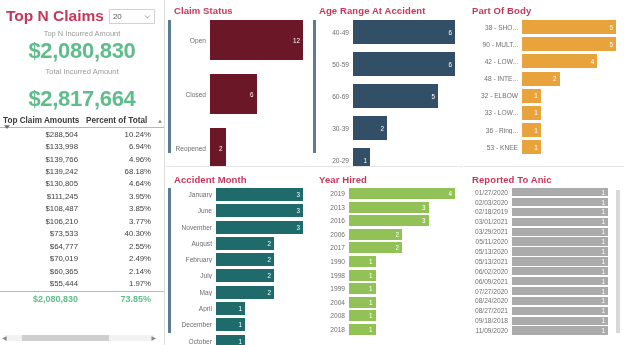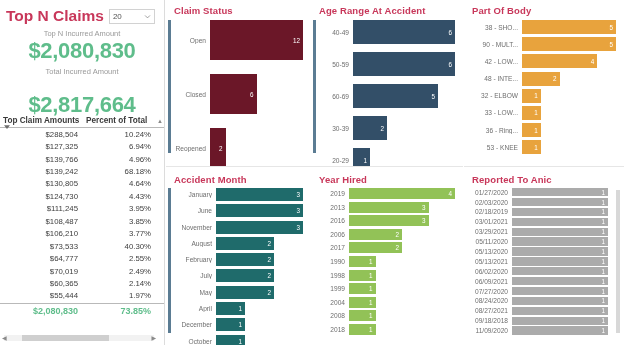--- a/index.html
+++ b/index.html
@@ -26,21 +26,21 @@
   .topn-select {
     margin-left: 5px; width: 46px; height: 15px;
     border: 1px solid #d2d2d2; background: #fff;
     display: flex; align-items: center; justify-content: space-between;
     padding: 0 3px; cursor: pointer;
   }
   .topn-val { font-size: 8px; color: #555; }
   .chev { width: 7px; height: 7px; }
   .kpi-label { text-align: center; font-size: 7.5px; color: #9a9a9a; margin-top: 4px; }
   .kpi-value { text-align: center; font-size: 22px; font-weight: bold; color: #5FBD8B; letter-spacing: -.3px; line-height: 1.15; }
-  .kpi-value.second { margin-top: 16px; }
+  .kpi-value.second { margin-top: 10px; }
 
   
   .tbl { position: absolute; left: 0; top: 116px; width: 164px; }
   .tbl-head {
     display: flex; border-bottom: 1px solid #b9b9b9; padding-bottom: 2px; position: relative;
   }
   .th { font-size: 8.2px; font-weight: bold; color: #3a3a3a; }
   .th.c1 { width: 86px; padding-left: 3px; }
   .th.c2 { width: 73px; }
   .sortcaret { position:absolute; left:4px; top:9px; width:6px; height:4px; }
@@ -102,38 +102,34 @@
         <svg class="sortcaret" viewBox="0 0 8 5">
           <path d="M0 0 L8 0 L4 5 Z" fill="#6e6e6e"></path>
         </svg>
       </div>
       <div class="tbl-rows" id="table-rows">
           <div class="trow">
             <span class="td c1">$288,504</span>
             <span class="td c2">10.24%</span>
           </div>
           <div class="trow">
-            <span class="td c1">$127,325</span>
+            <span class="td c1">$133,998</span>
             <span class="td c2">6.94%</span>
           </div>
           <div class="trow">
             <span class="td c1">$139,766</span>
             <span class="td c2">4.96%</span>
           </div>
           <div class="trow">
             <span class="td c1">$139,242</span>
             <span class="td c2">68.18%</span>
           </div>
           <div class="trow">
             <span class="td c1">$130,805</span>
             <span class="td c2">4.64%</span>
-          </div>
-          <div class="trow">
-            <span class="td c1">$124,730</span>
-            <span class="td c2">4.43%</span>
           </div>
           <div class="trow">
             <span class="td c1">$111,245</span>
             <span class="td c2">3.95%</span>
           </div>
           <div class="trow">
             <span class="td c1">$108,487</span>
             <span class="td c2">3.85%</span>
           </div>
           <div class="trow">

